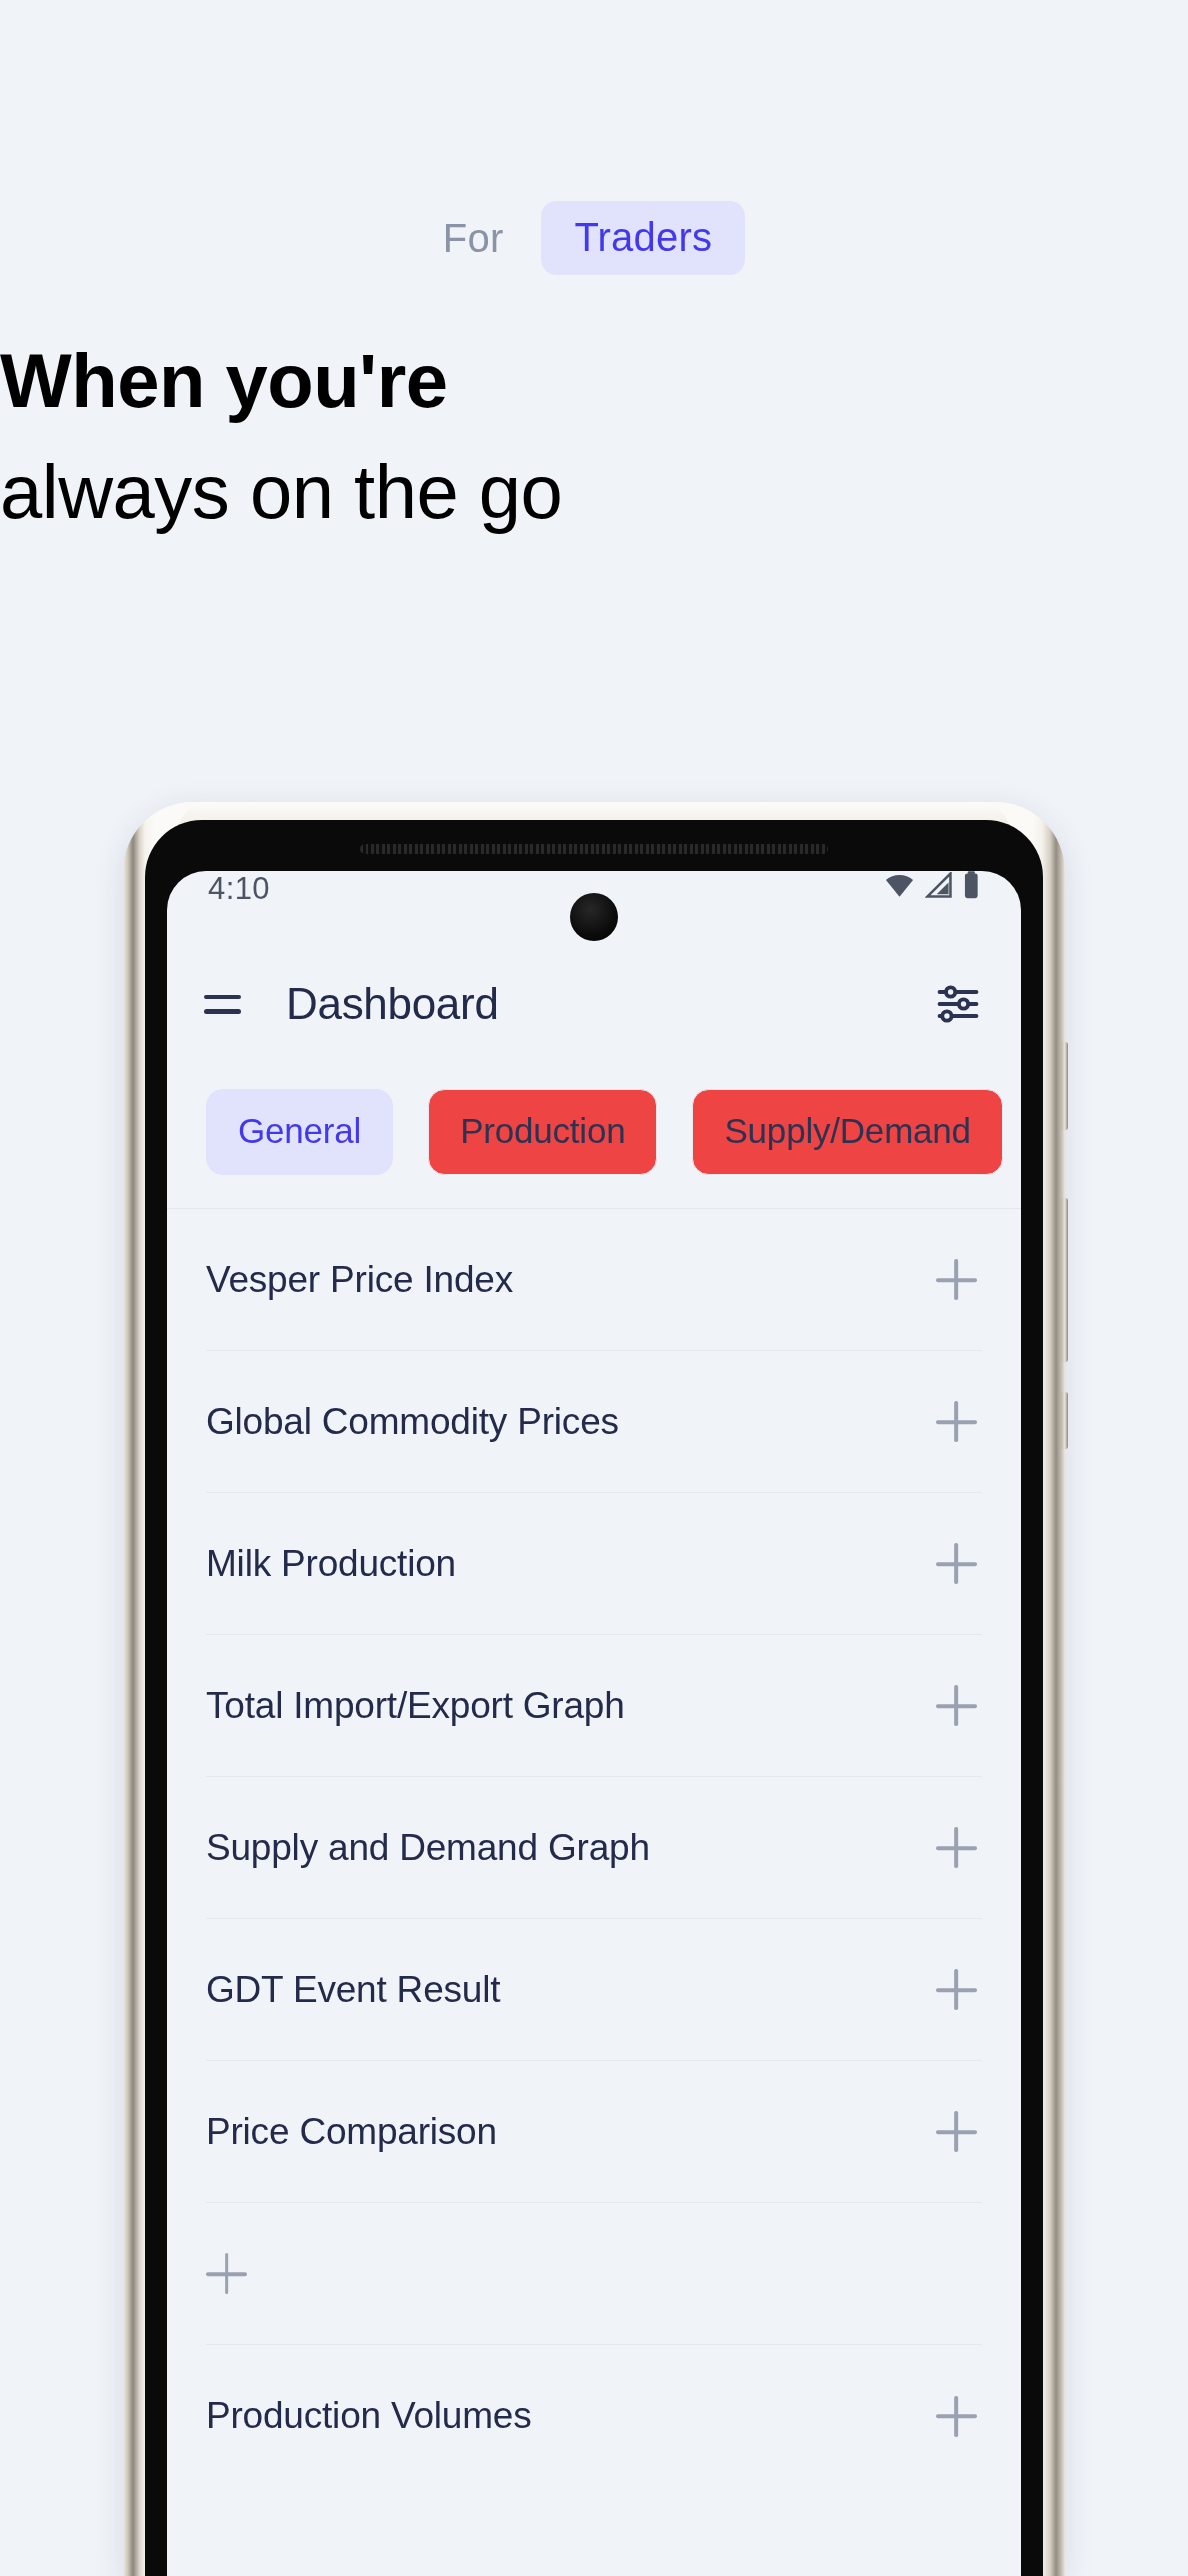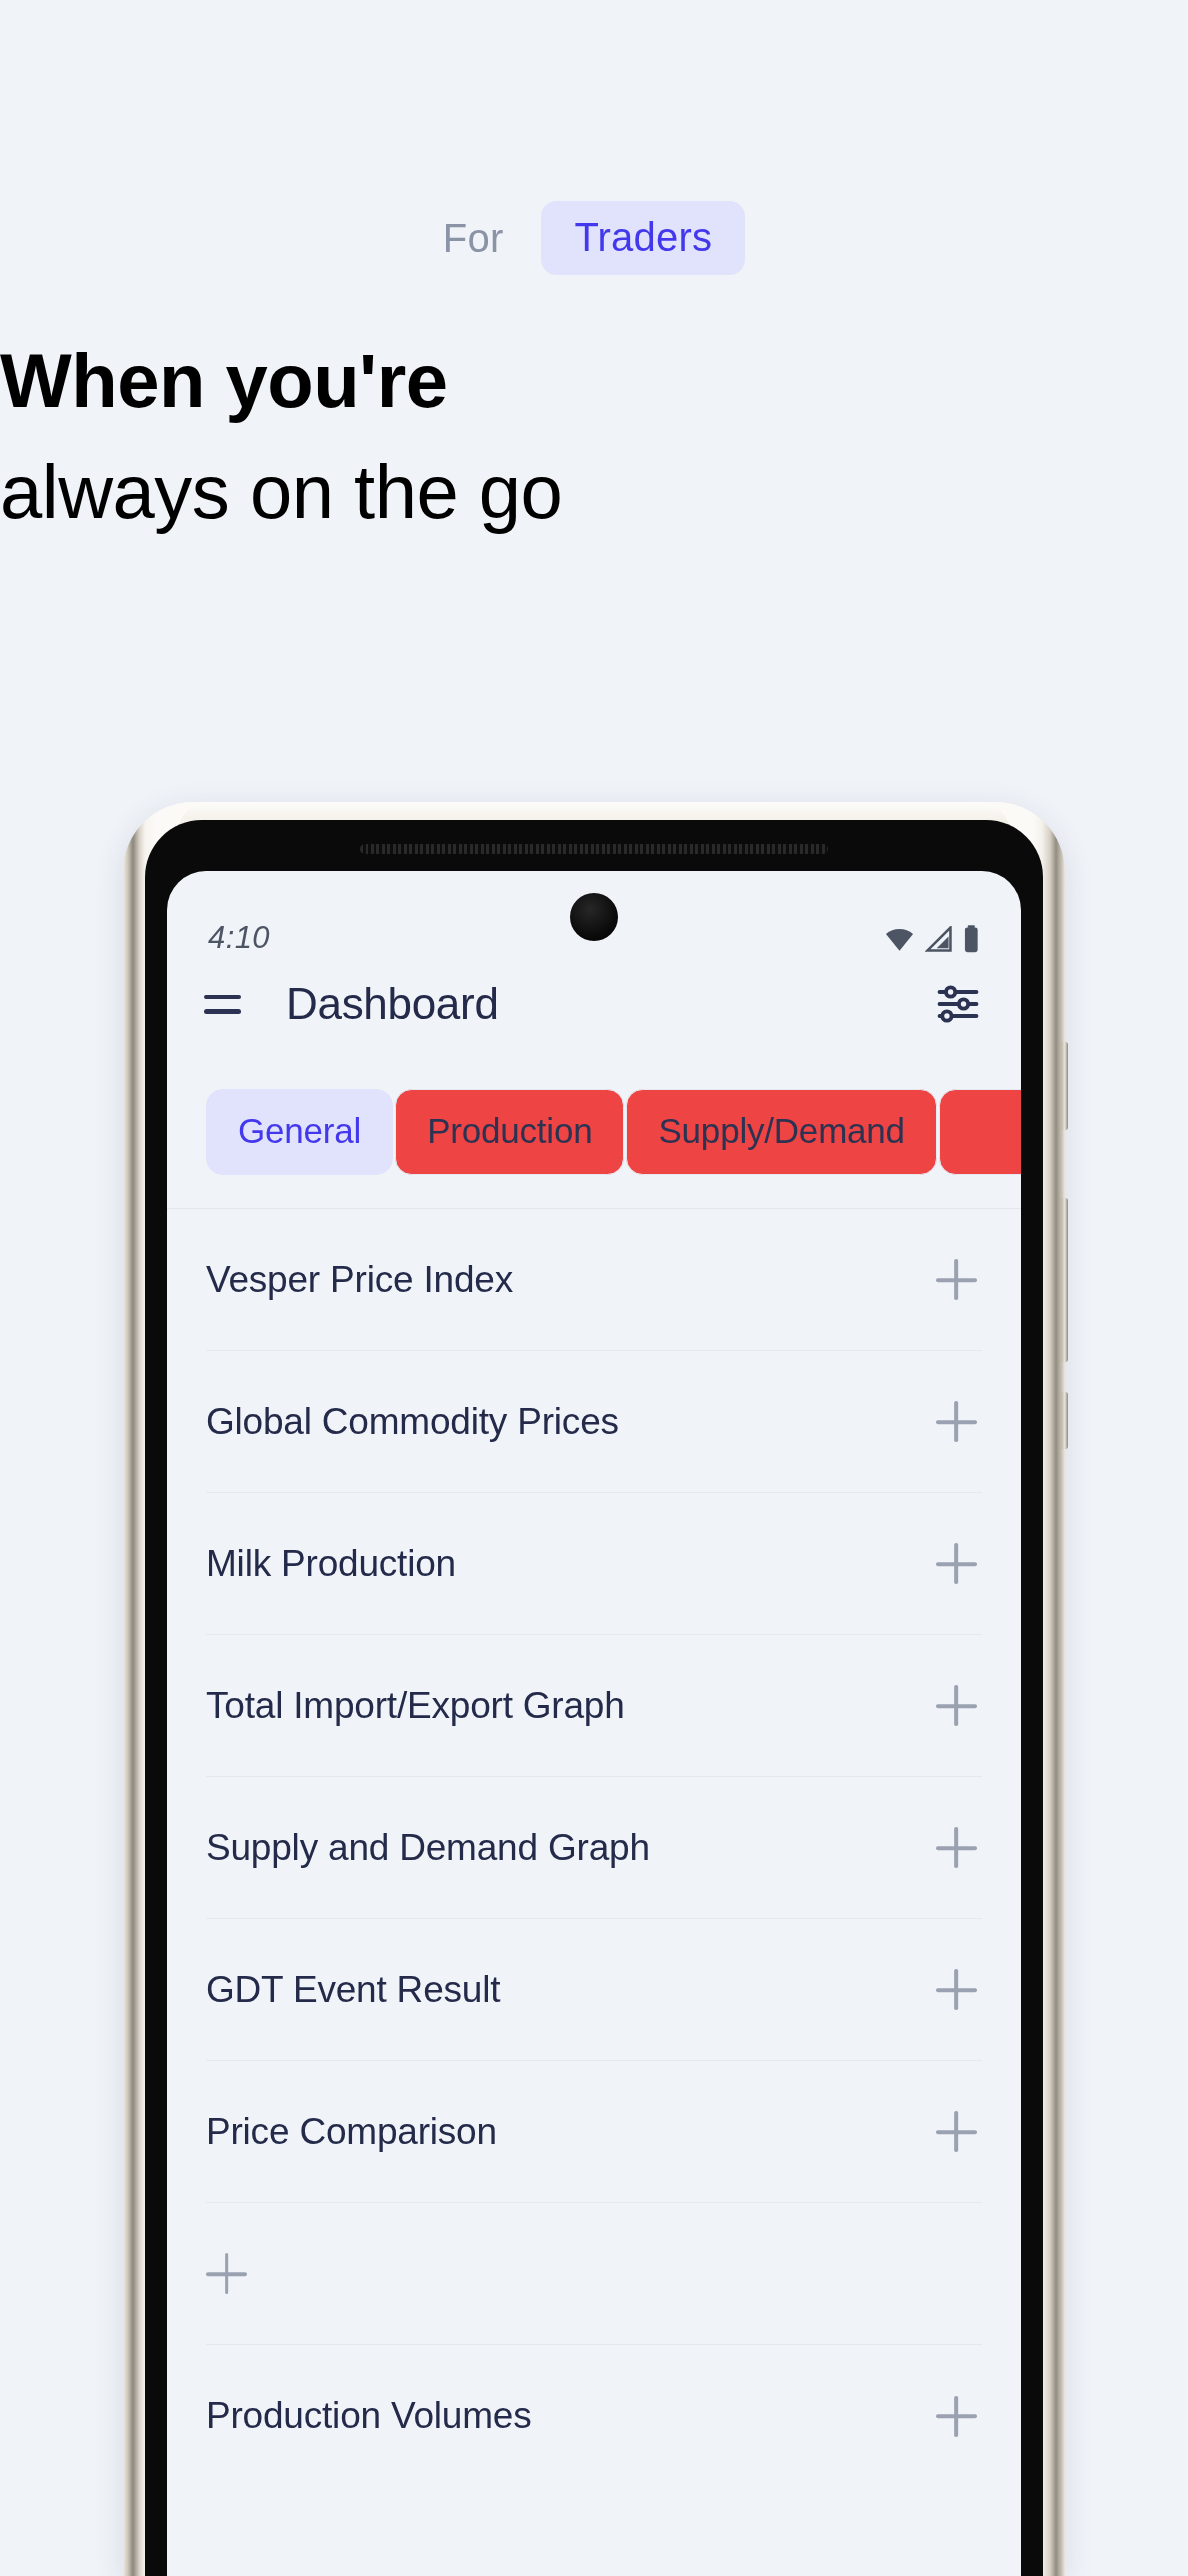--- a/index.html
+++ b/index.html
@@ -162,23 +162,22 @@
   .side-btn.power  { top: 240px; height: 88px; }
   .side-btn.vol    { top: 396px; height: 164px; }
   .side-btn.vol2   { top: 590px; height: 57px; }
 
   
   .status-bar {
     position: relative;
     height: 85px;
     padding: 0 41px;
     display: flex;
-    align-items: flex-end;
+    align-items: flex-start;
     justify-content: space-between;
-    font-style: italic;
   }
 
   .status-time {
     font-size: 31px;
     font-weight: 400;
     color: #4d5464;
     letter-spacing: 0.4px;
   }
 
   .punch-hole {
@@ -240,21 +239,21 @@
   }
 
   
   .tabs-region {
     padding: 37px 0 33px 39px;
     border-bottom: 1.8px solid #e2e6ed;
   }
 
   .tabs {
     display: flex;
-    gap: 2px;
+    gap: 35px;
     white-space: nowrap;
   }
 
   .tab {
     border: 1.8px solid #e4e8ef;
     border-radius: 16.6px;
     background: #ef4444;
     color: #2c3352;
     font-size: 35px;
     font-weight: 400;

